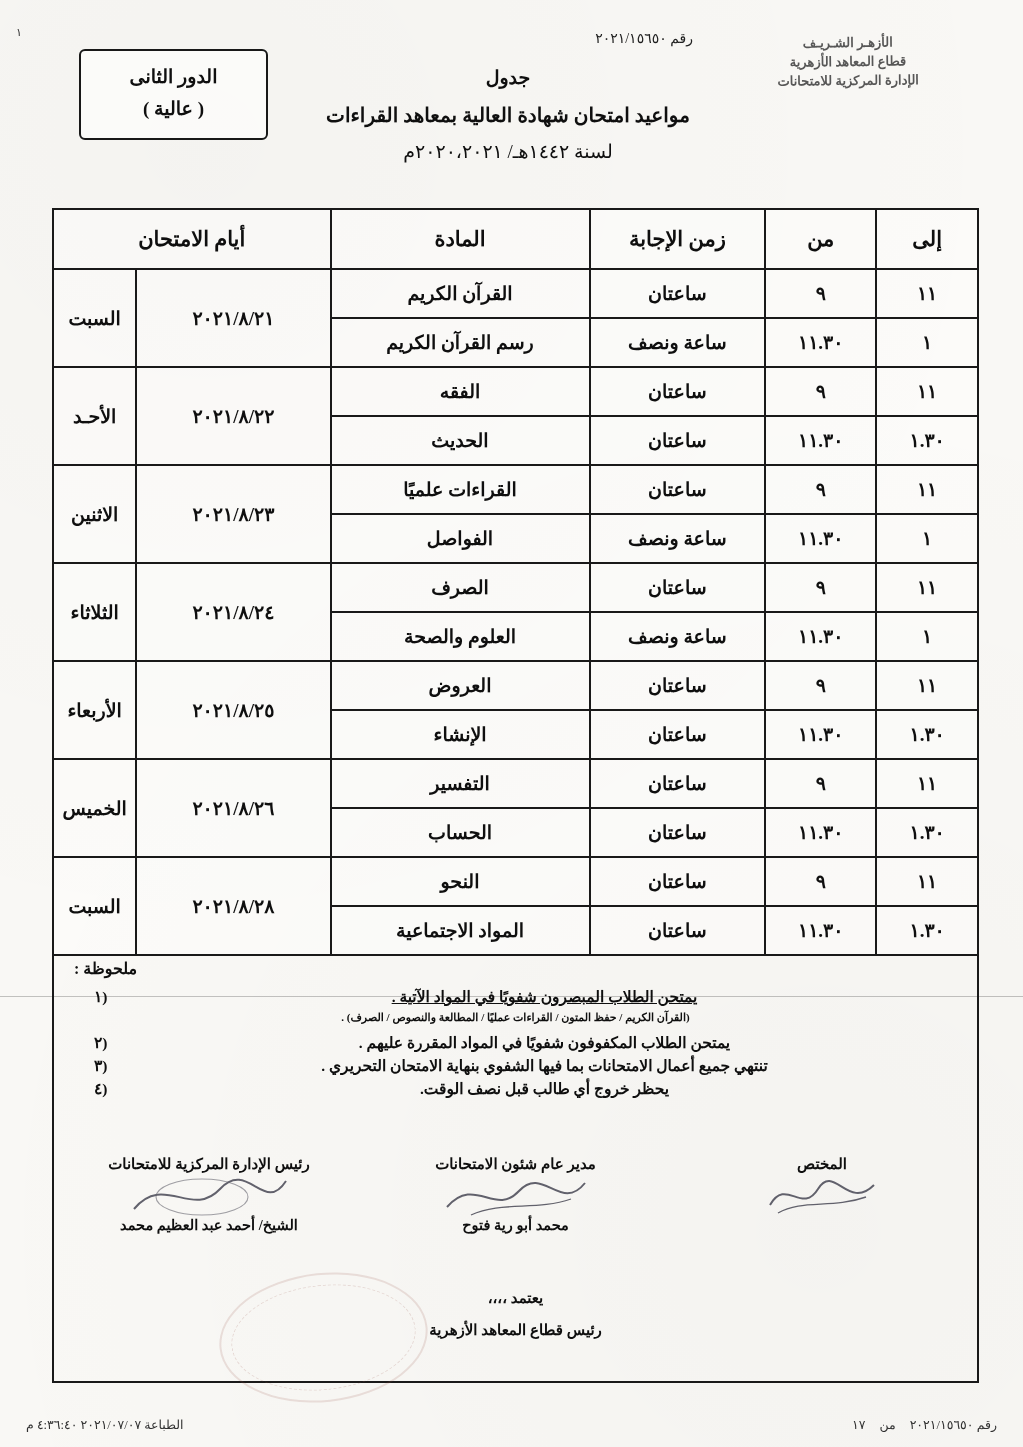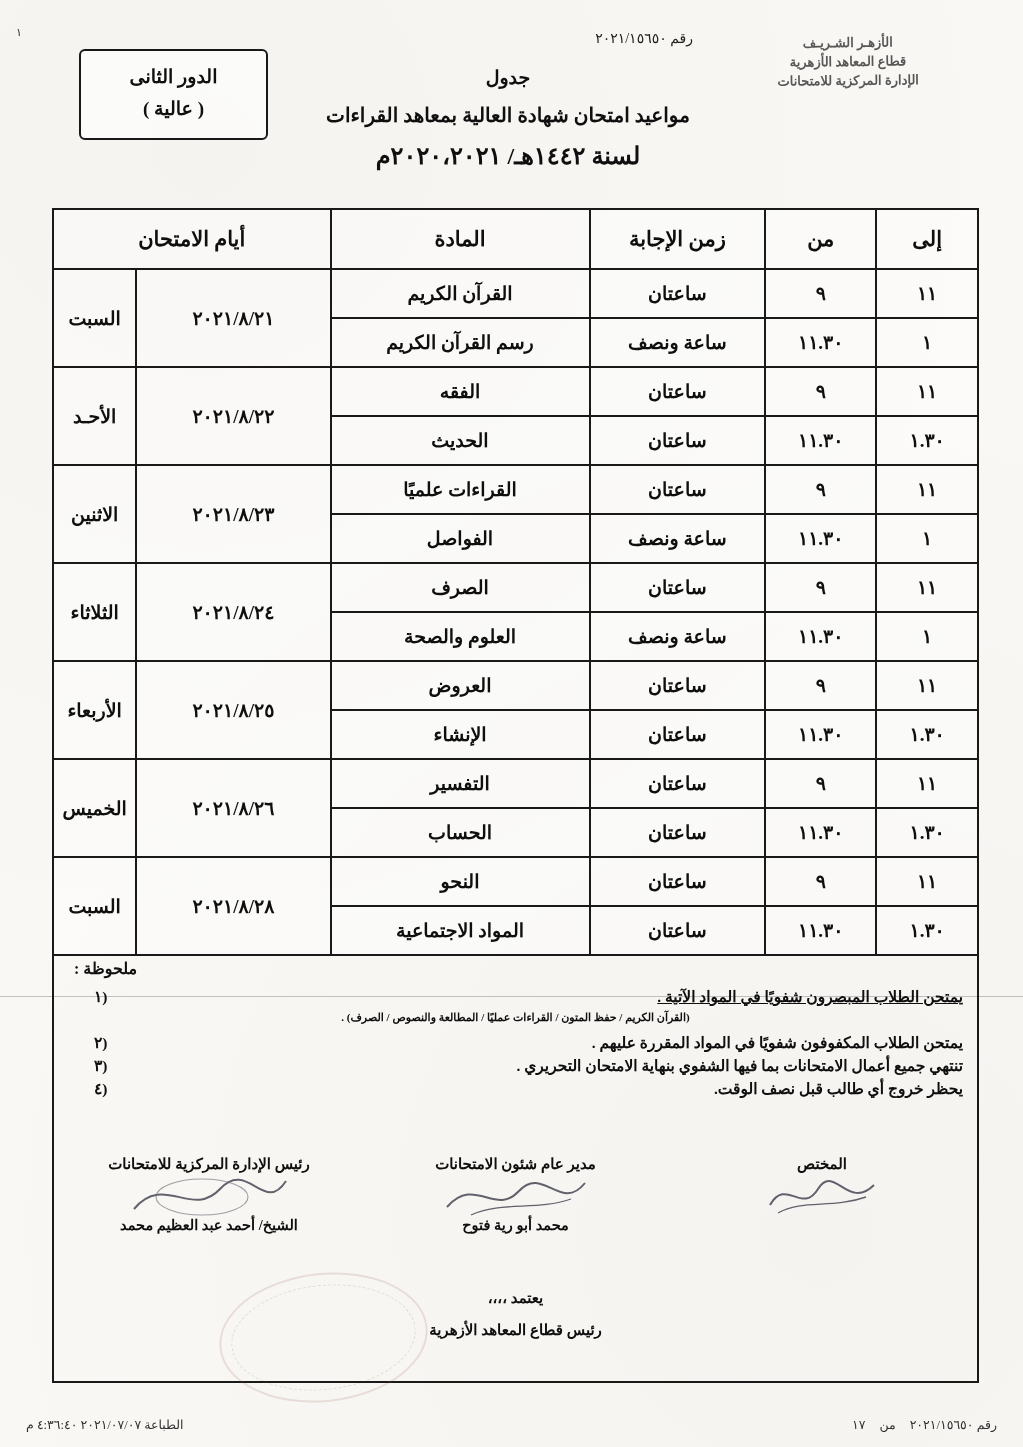--- a/index.html
+++ b/index.html
@@ -78,21 +78,21 @@
   .title-block {
     position: absolute;
     top: 60px;
     right: 300px;
     width: 430px;
     text-align: center;
     line-height: 1.9;
   }
   .title-block .t1 { font-size: 19px; font-weight: bold; }
   .title-block .t2 { font-size: 20px; font-weight: bold; }
-  .title-block .t3 { font-size: 24px; font-weight: bold; }
+  .title-block .t3 { font-size: 19px; font-weight: normal; }
 
   
   .table-wrap {
     position: absolute;
     top: 208px;
     right: 44px;
     left: 52px;
   }
   table.sched {
     width: 100%;
@@ -165,21 +165,21 @@
   .note-row .marker {
     width: 58px;
     text-align: left;
     padding-left: 26px;
     box-sizing: border-box;
     flex: none;
     order: 2;
   }
   .note-row .txt {
     flex: 1;
-    text-align: right;
+    text-align: center;
     order: 1;
   }
   .note-row.u .txt { text-decoration: underline; }
   .note-sub {
     text-align: center;
     font-size: 11px;
     font-weight: bold;
     margin: 2px 0 10px 0;
     padding-right: 0;
   }

